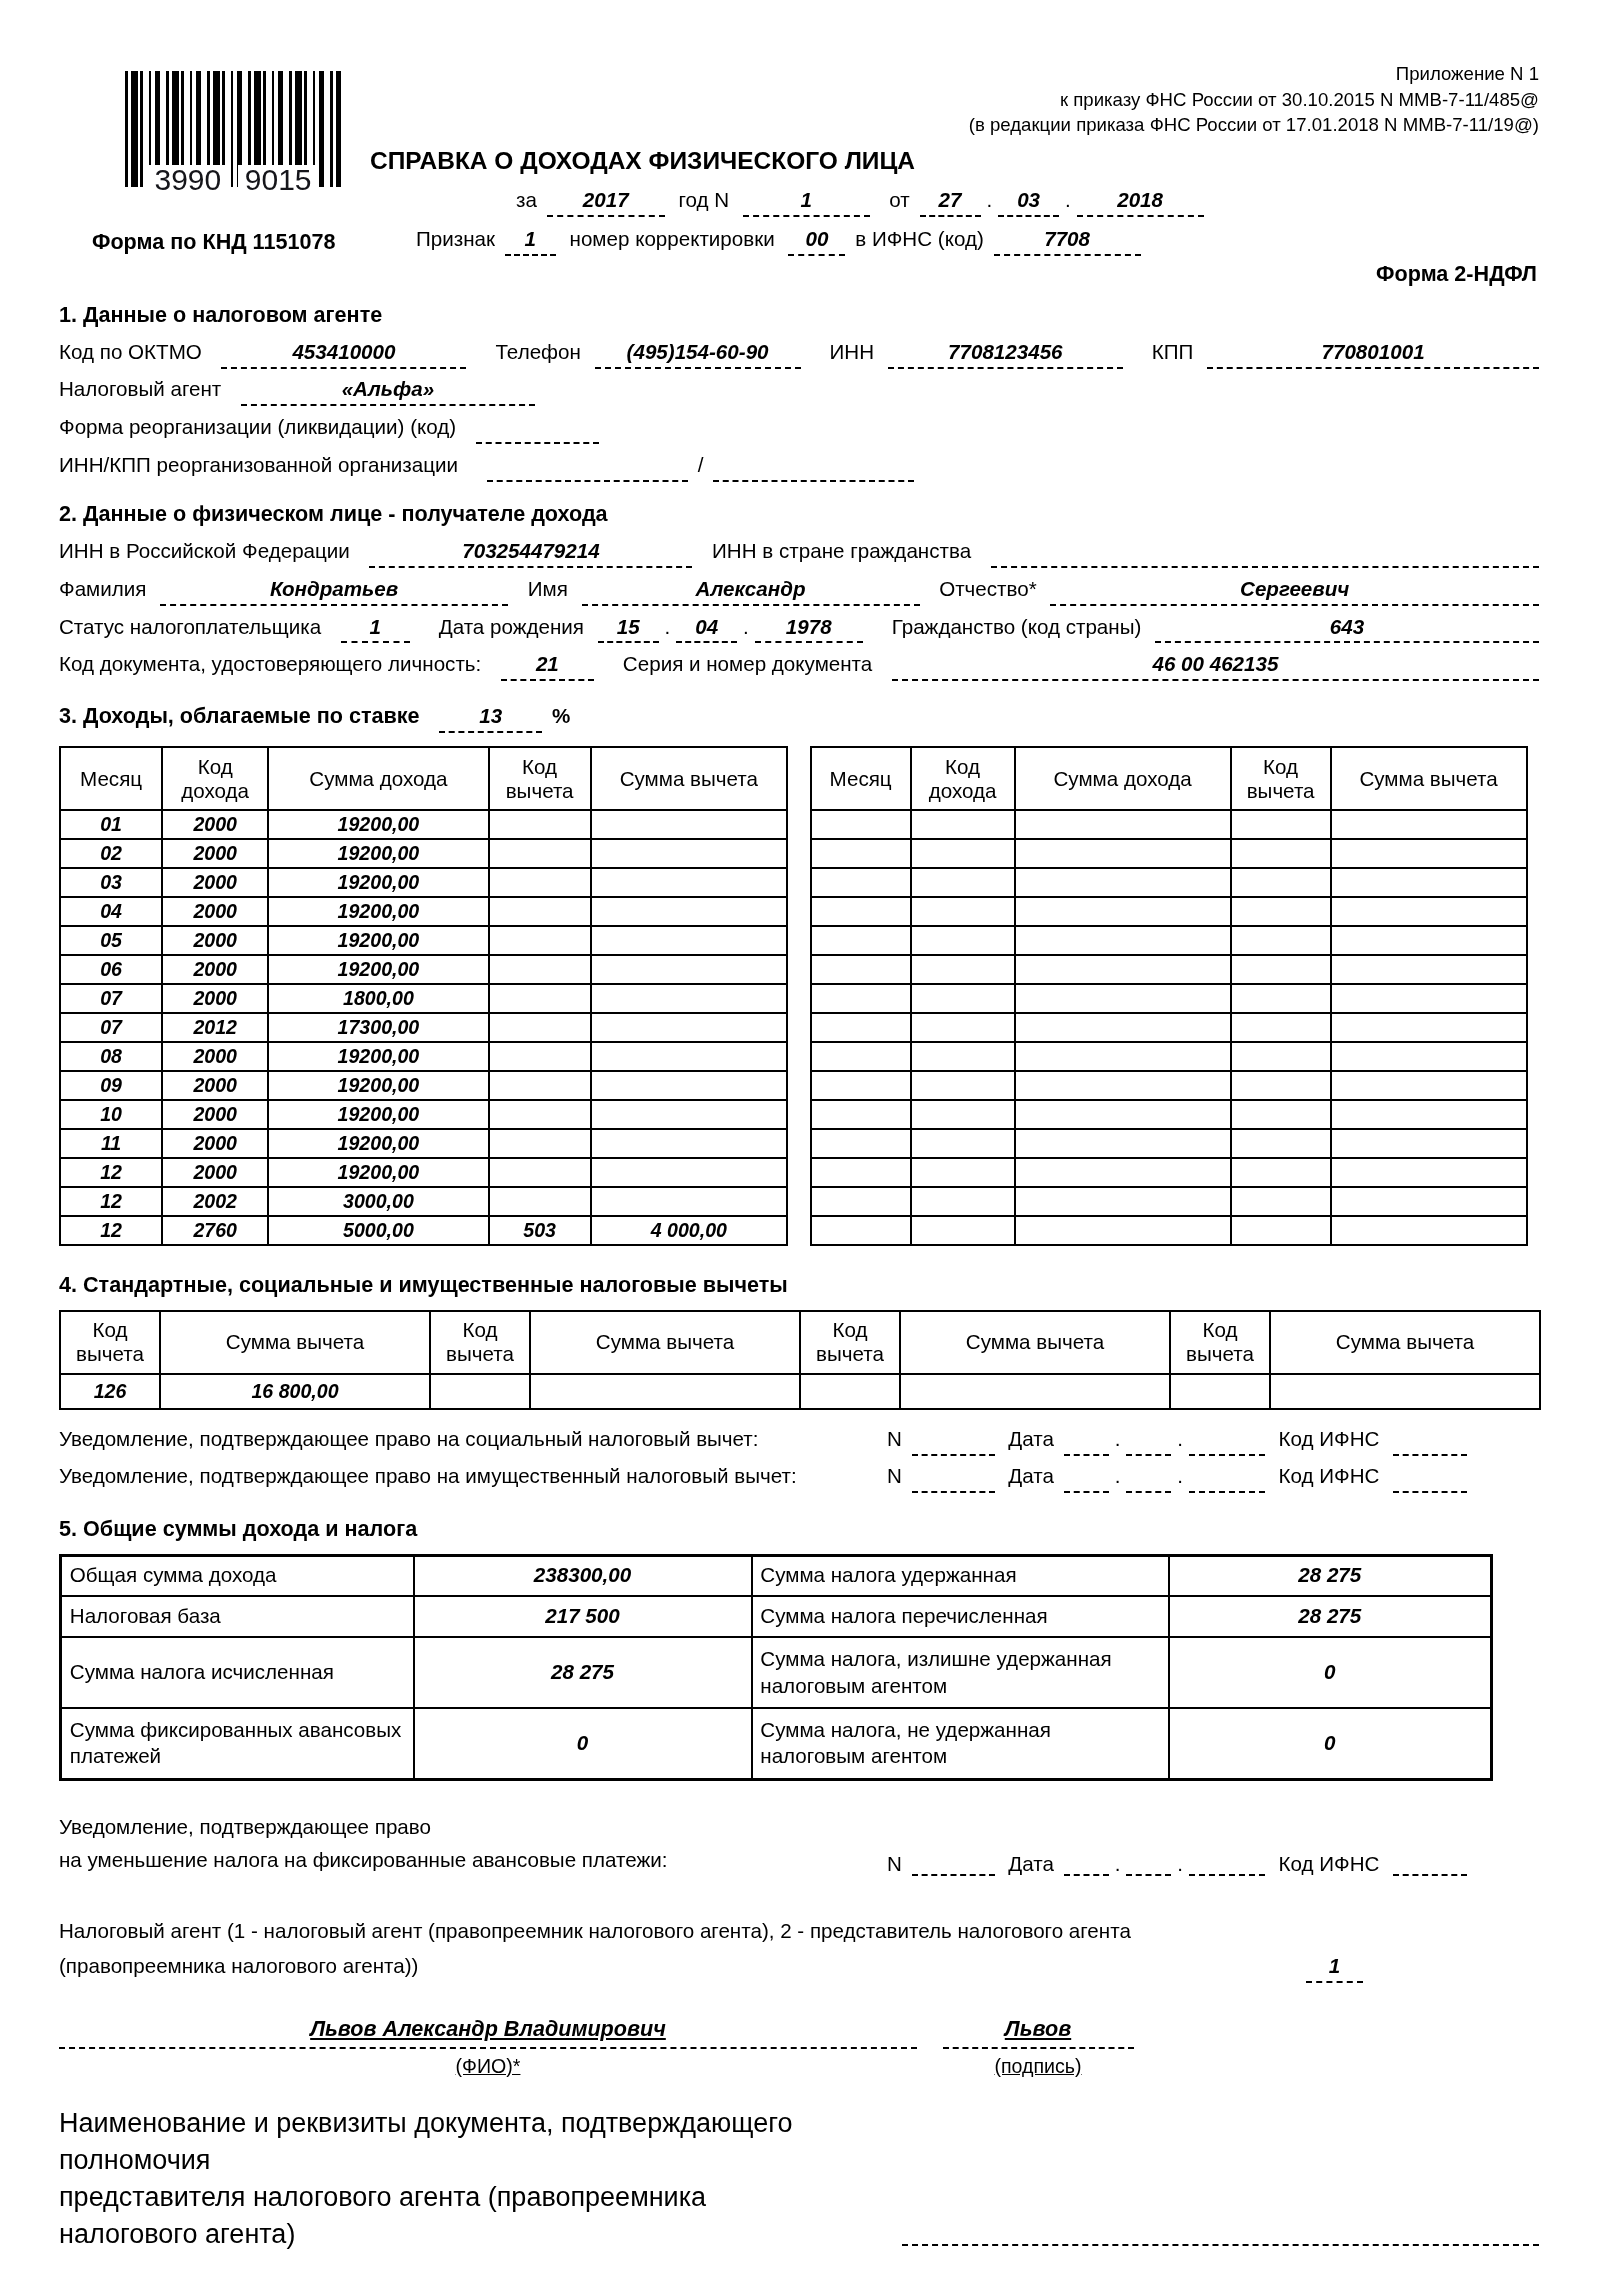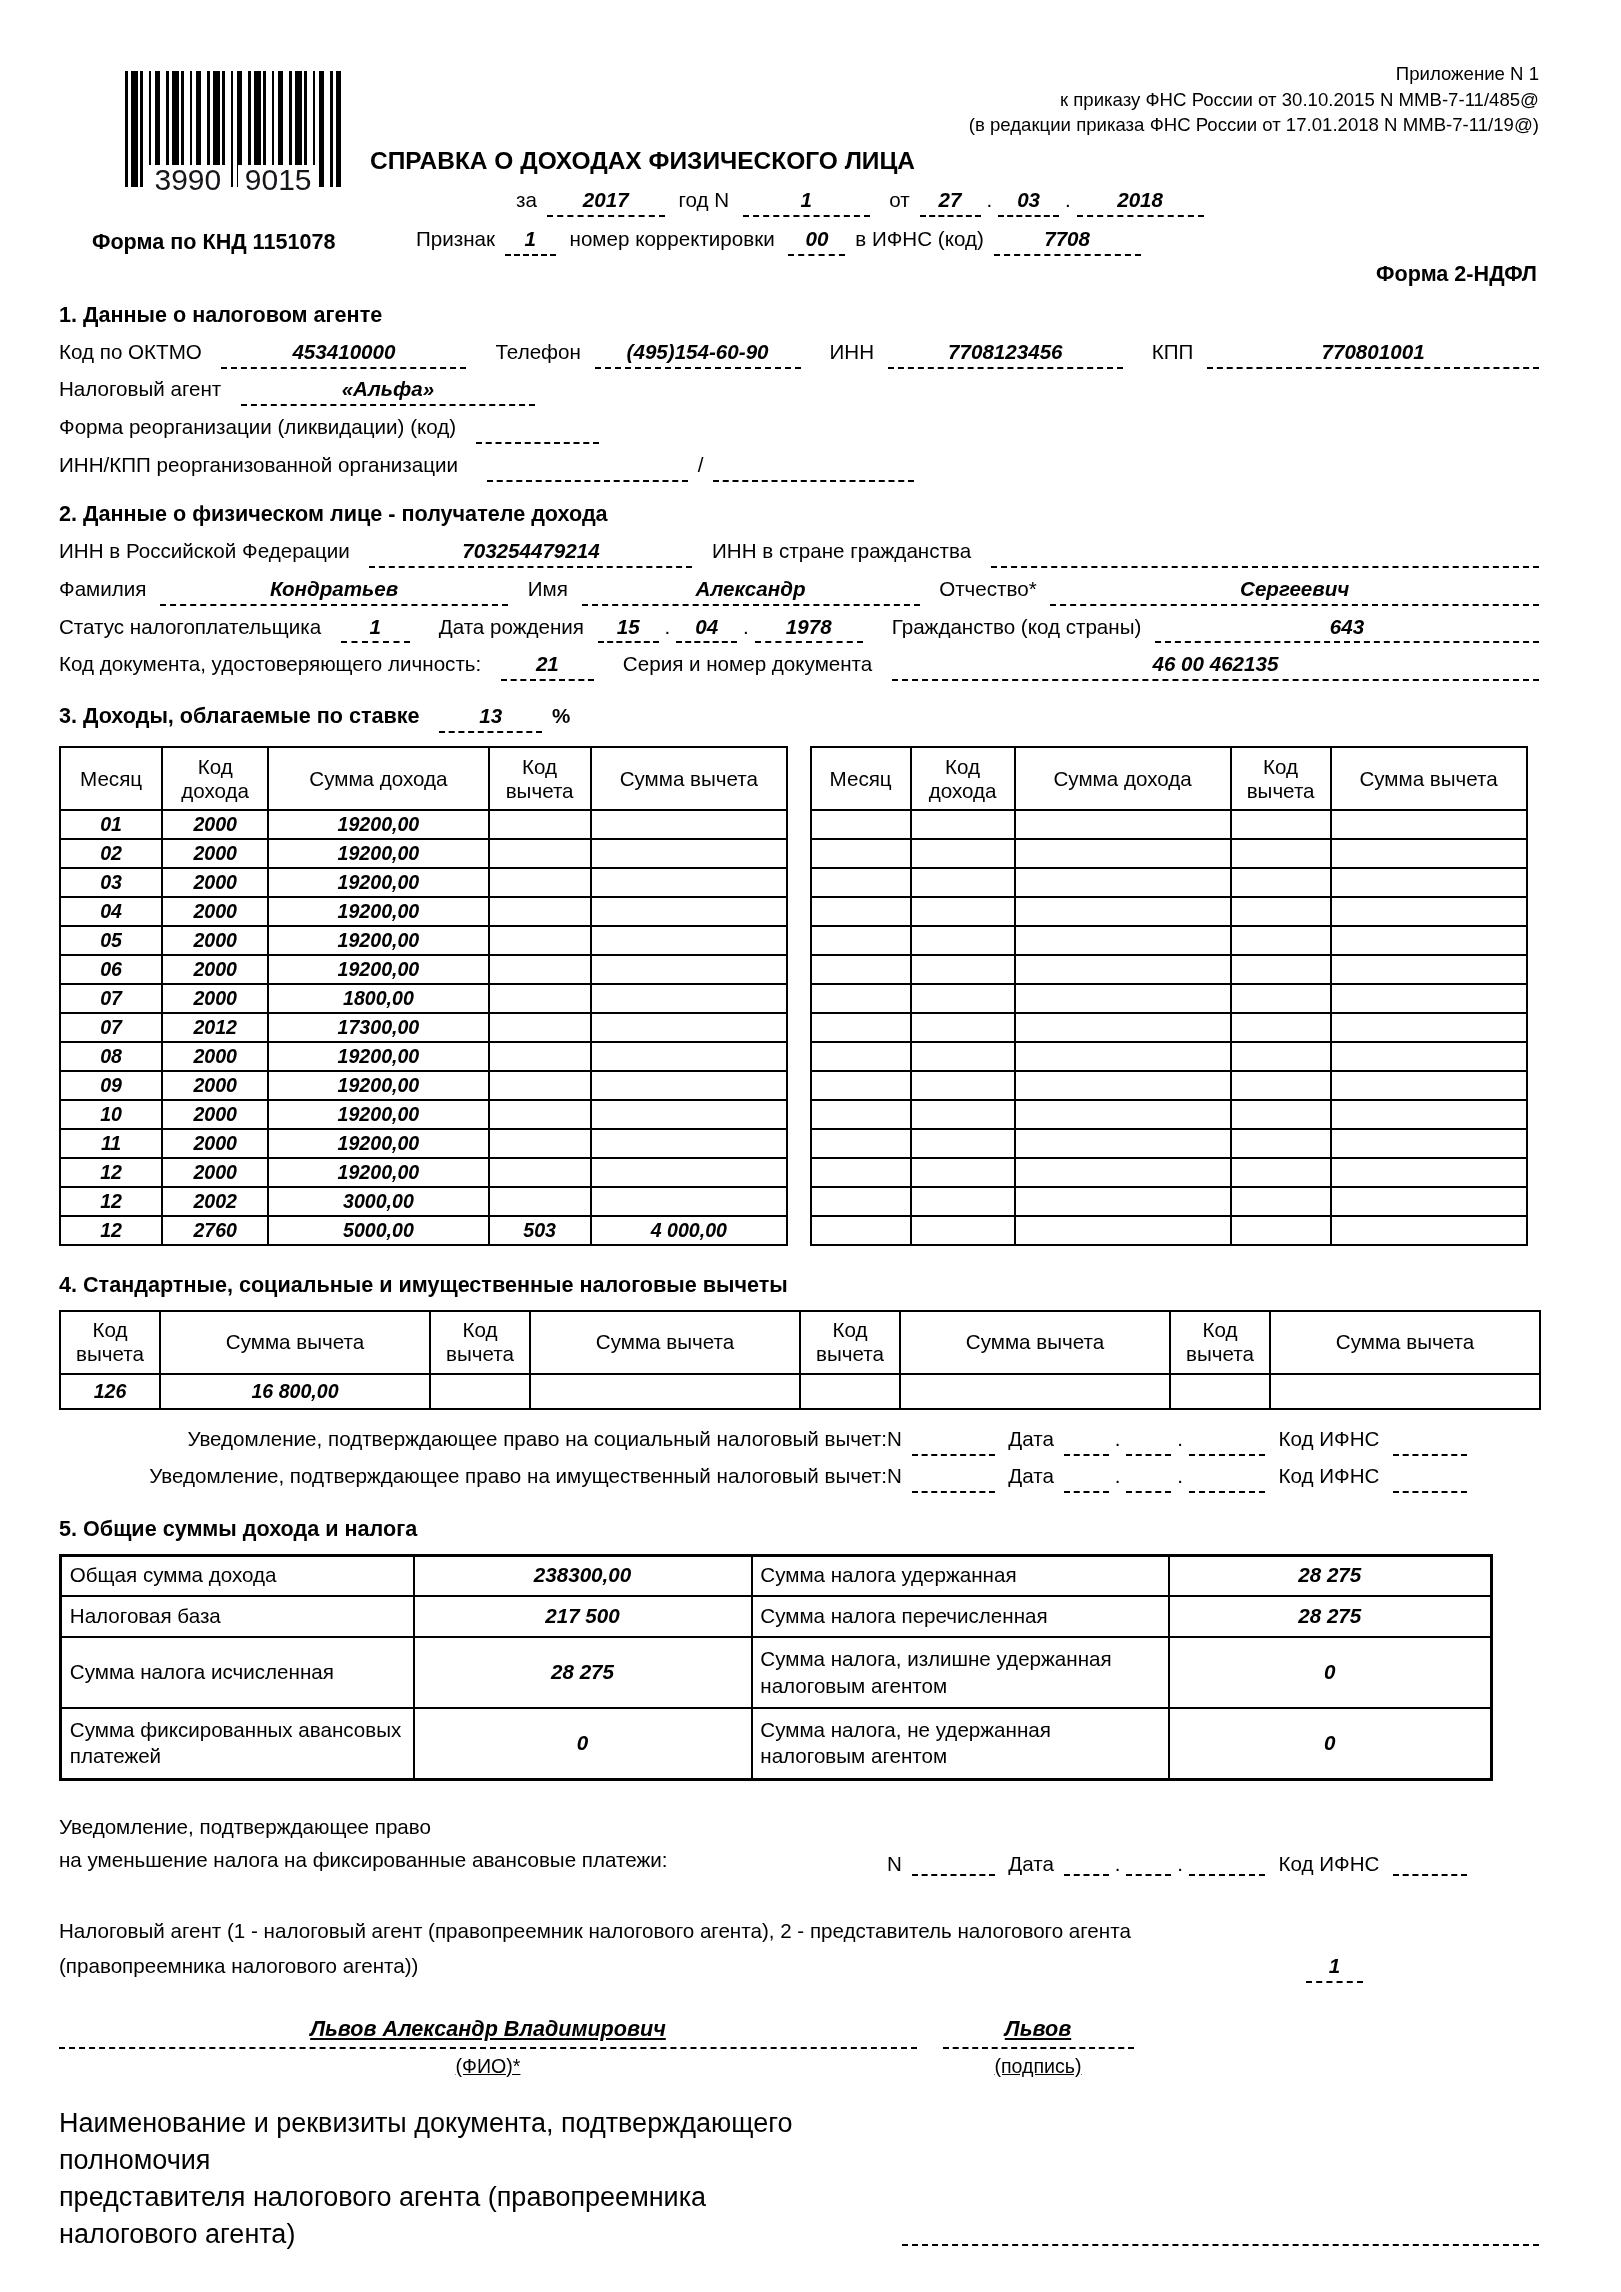--- a/index.html
+++ b/index.html
@@ -42,21 +42,21 @@
   .t3 td { border:2.9px solid #000; font-weight:bold; font-style:italic; font-size:19.6px;
            text-align:center; height:29px; padding:0 3.9px; overflow:hidden; }
 
   
   .t4 { width:1478px; margin-top:7.8px; }
   .t4 th { border:2.9px solid #000; font-weight:normal; font-size:20.6px; height:63px; padding:2px; }
   .t4 td { border:2.9px solid #000; font-weight:bold; font-style:italic; font-size:19.6px;
            text-align:center; height:35px; padding:0 3.9px; }
 
   .notice { display:flex; align-items:baseline; white-space:nowrap; font-size:20.6px; margin-bottom:7.8px; }
-  .notice .nlbl { flex:none; width:828px;text-align:right; }
+  .notice .nlbl { flex:none; width:828px; }
   .notice2 { display:flex; align-items:flex-end; white-space:nowrap; font-size:20.6px; margin-top:29px; }
   .notice2 .nlbl2 { flex:none; width:828px; line-height:33px; white-space:normal; }
 
   
   .t5 { width:1431px; border:3.9px solid #000; margin-top:9.8px; }
   .t5 td { border:2.9px solid #000; font-size:20.6px; padding:2px 7.8px; line-height:1.3; }
   .t5 td.val { text-align:center; font-weight:bold; font-style:italic; }
   .t5 tr.short td { height:41px; } .t5 tr.tall td { height:71px; }
 
   

